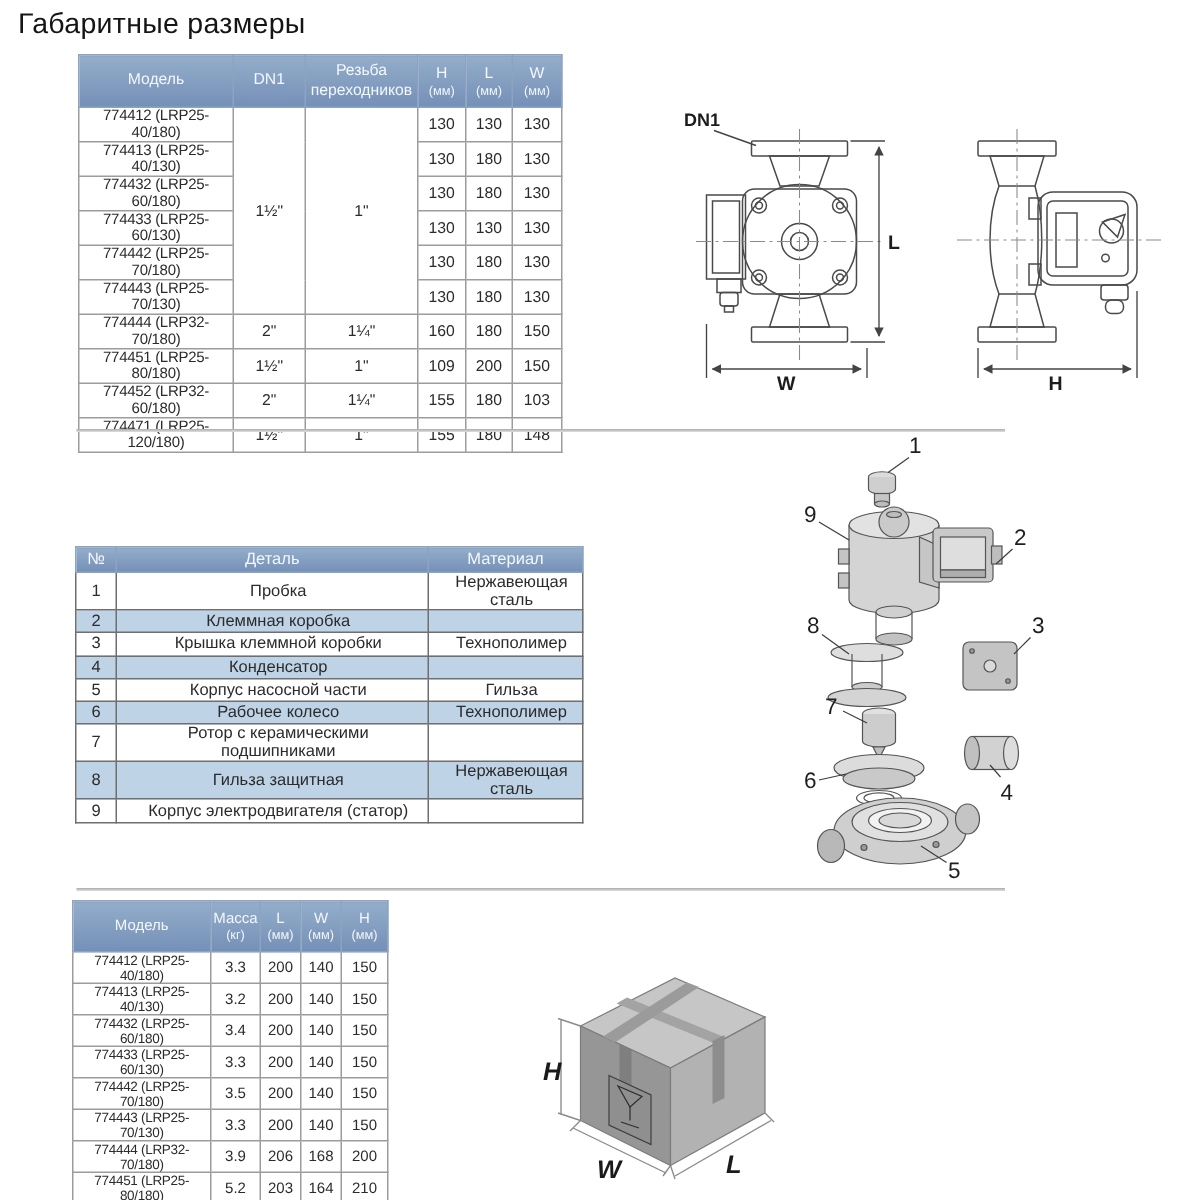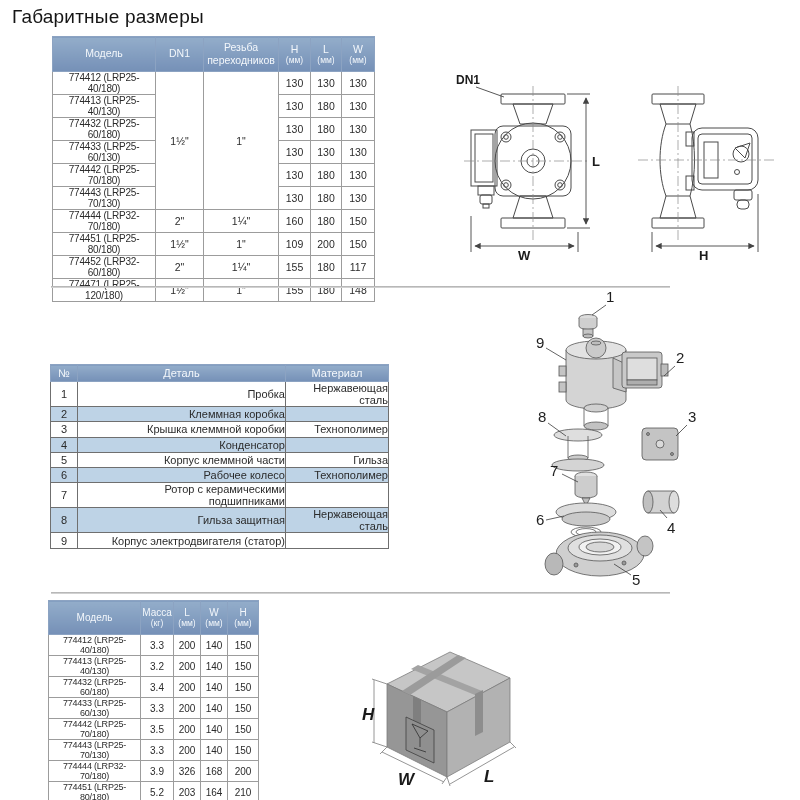--- a/index.html
+++ b/index.html
@@ -19,21 +19,21 @@
   
   .t1{left:52px;top:36px;width:322px}
   .t1 th{font-size:10.5px;height:34px;line-height:1.25}
   .t1 td{border:1px solid #9c9c9c;height:17.6px;font-size:10.5px}
   .t1 td.model{font-size:10px;letter-spacing:-.2px}
   
   .t2{left:50px;top:364px;width:338px}
   .t2 th{font-size:11px;height:16px}
   .t2 td{border:1px solid #6f6f6f;height:14.3px;font-size:11px}
   .t2 tr:nth-child(even) td{background:#bed3e6}
-  .t2 td.left{text-align:right;padding-left:8px}
+  .t2 td.left{text-align:center;padding-left:8px}
   
   .t3{left:48px;top:600px;width:210px}
   .t3 th{font-size:10px;height:33px;line-height:1.15}
   .t3 td{border:1px solid #9c9c9c;height:14.3px;font-size:10px}
   .t3 td.model{font-size:9px;letter-spacing:-.2px}
   svg text{font-family:"Liberation Sans",sans-serif}
 </style>
 </head>
 <body>
 
@@ -123,21 +123,21 @@
         <td>109</td>
         <td>200</td>
         <td>150</td>
       </tr>
       <tr>
         <td class="model">774452 (LRP32-60/180)</td>
         <td>2"</td>
         <td>1¼"</td>
         <td>155</td>
         <td>180</td>
-        <td>117</td>
+        <td>103</td>
       </tr>
       <tr>
         <td class="model">774471 (LRP25-120/180)</td>
         <td>1½"</td>
         <td>1"</td>
         <td>155</td>
         <td>180</td>
         <td>148</td>
       </tr>
     </tbody>
@@ -253,21 +253,21 @@
         <td class="left">Крышка клеммной коробки</td>
         <td class="left">Технополимер</td>
       </tr>
       <tr>
         <td>4</td>
         <td class="left">Конденсатор</td>
         <td class="left"></td>
       </tr>
       <tr>
         <td>5</td>
-        <td class="left">Корпус клеммной части</td>
+        <td class="left">Корпус насосной части</td>
         <td class="left">Гильза</td>
       </tr>
       <tr>
         <td>6</td>
         <td class="left">Рабочее колесо</td>
         <td class="left">Технополимер</td>
       </tr>
       <tr>
         <td>7</td>
         <td class="left">Ротор с керамическими подшипниками</td>
@@ -455,21 +455,21 @@
       <tr>
         <td class="model">774443 (LRP25-70/130)</td>
         <td>3.3</td>
         <td>200</td>
         <td>140</td>
         <td>150</td>
       </tr>
       <tr>
         <td class="model">774444 (LRP32-70/180)</td>
         <td>3.9</td>
-        <td>326</td>
+        <td>206</td>
         <td>168</td>
         <td>200</td>
       </tr>
       <tr>
         <td class="model">774451 (LRP25-80/180)</td>
         <td>5.2</td>
         <td>203</td>
         <td>164</td>
         <td>210</td>
       </tr>

